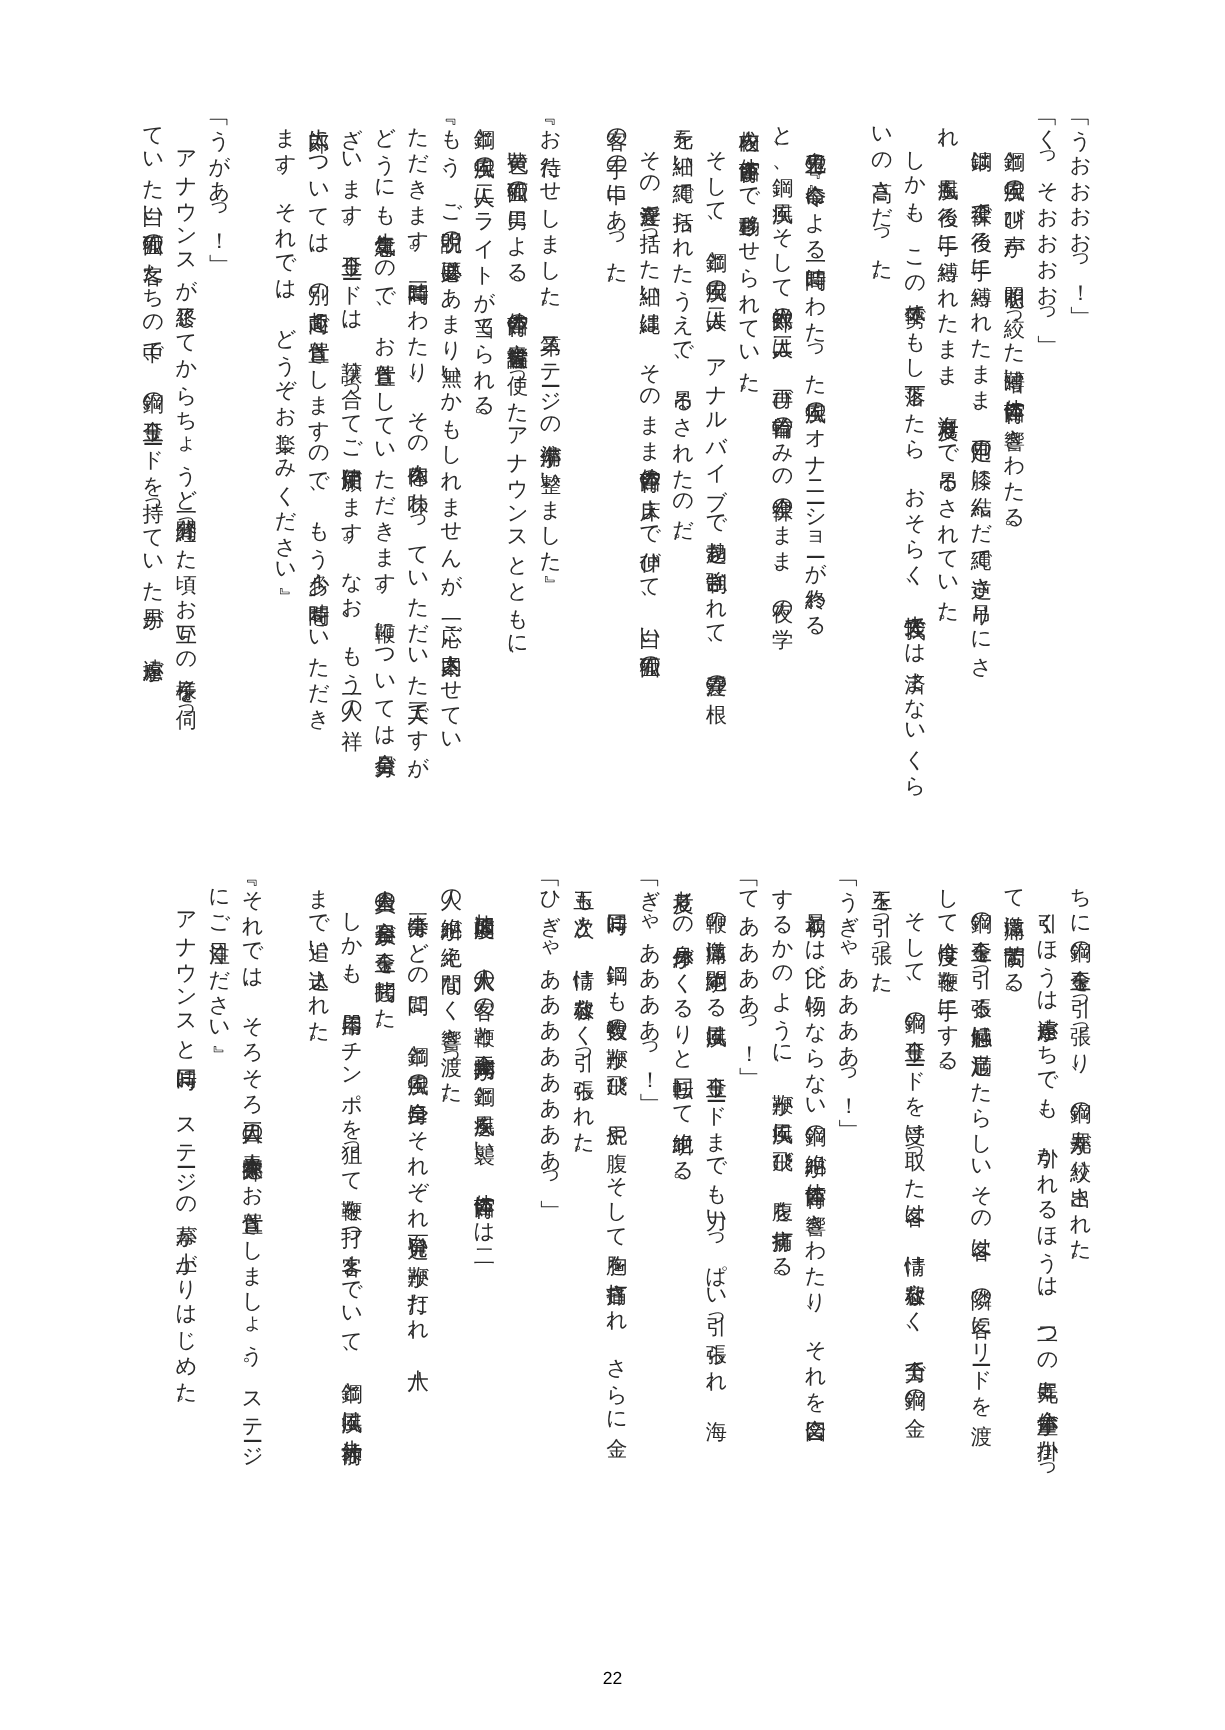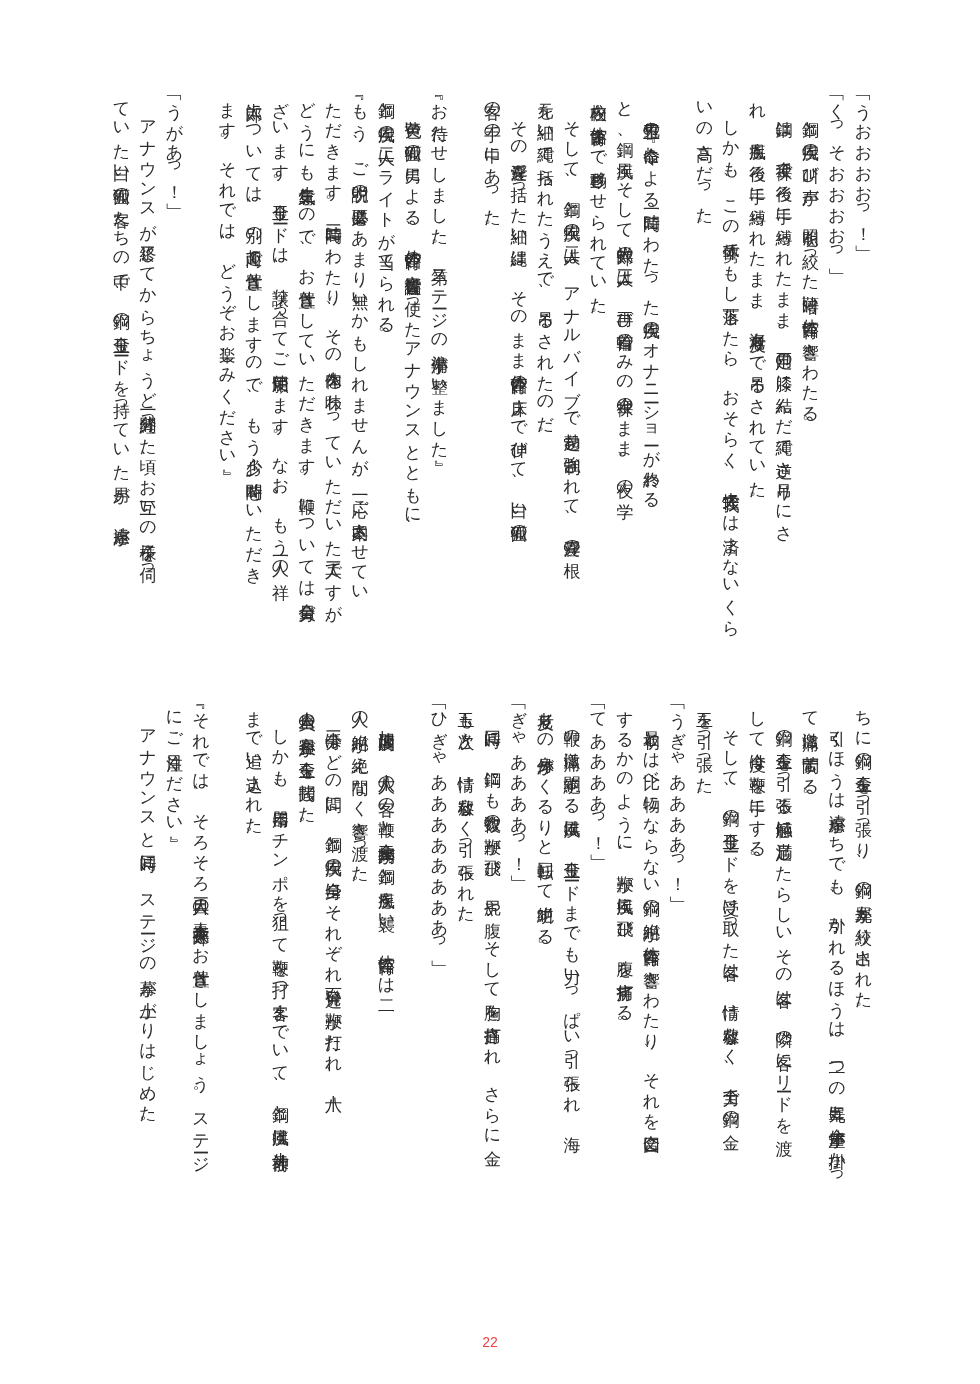--- a/index.html
+++ b/index.html
@@ -43,21 +43,21 @@
       color: #2b2b2b;
     }
     .page-number {
       position: absolute;
       left: 0;
       width: 980px;
       top: 1334px;
       text-align: center;
       font-family: "Liberation Sans", sans-serif;
       font-size: 14px;
-      color: #ef4444;
+      color: #000000;
     }
   </style>
 </head>
 <body>
 
 <div class="page">
 
   <div class="block block-top">
     <div class="col" style="left:851px">「うおおおおっ！」</div>
     <div class="col" style="left:824.5px">「くっそおおおおっ」</div>

